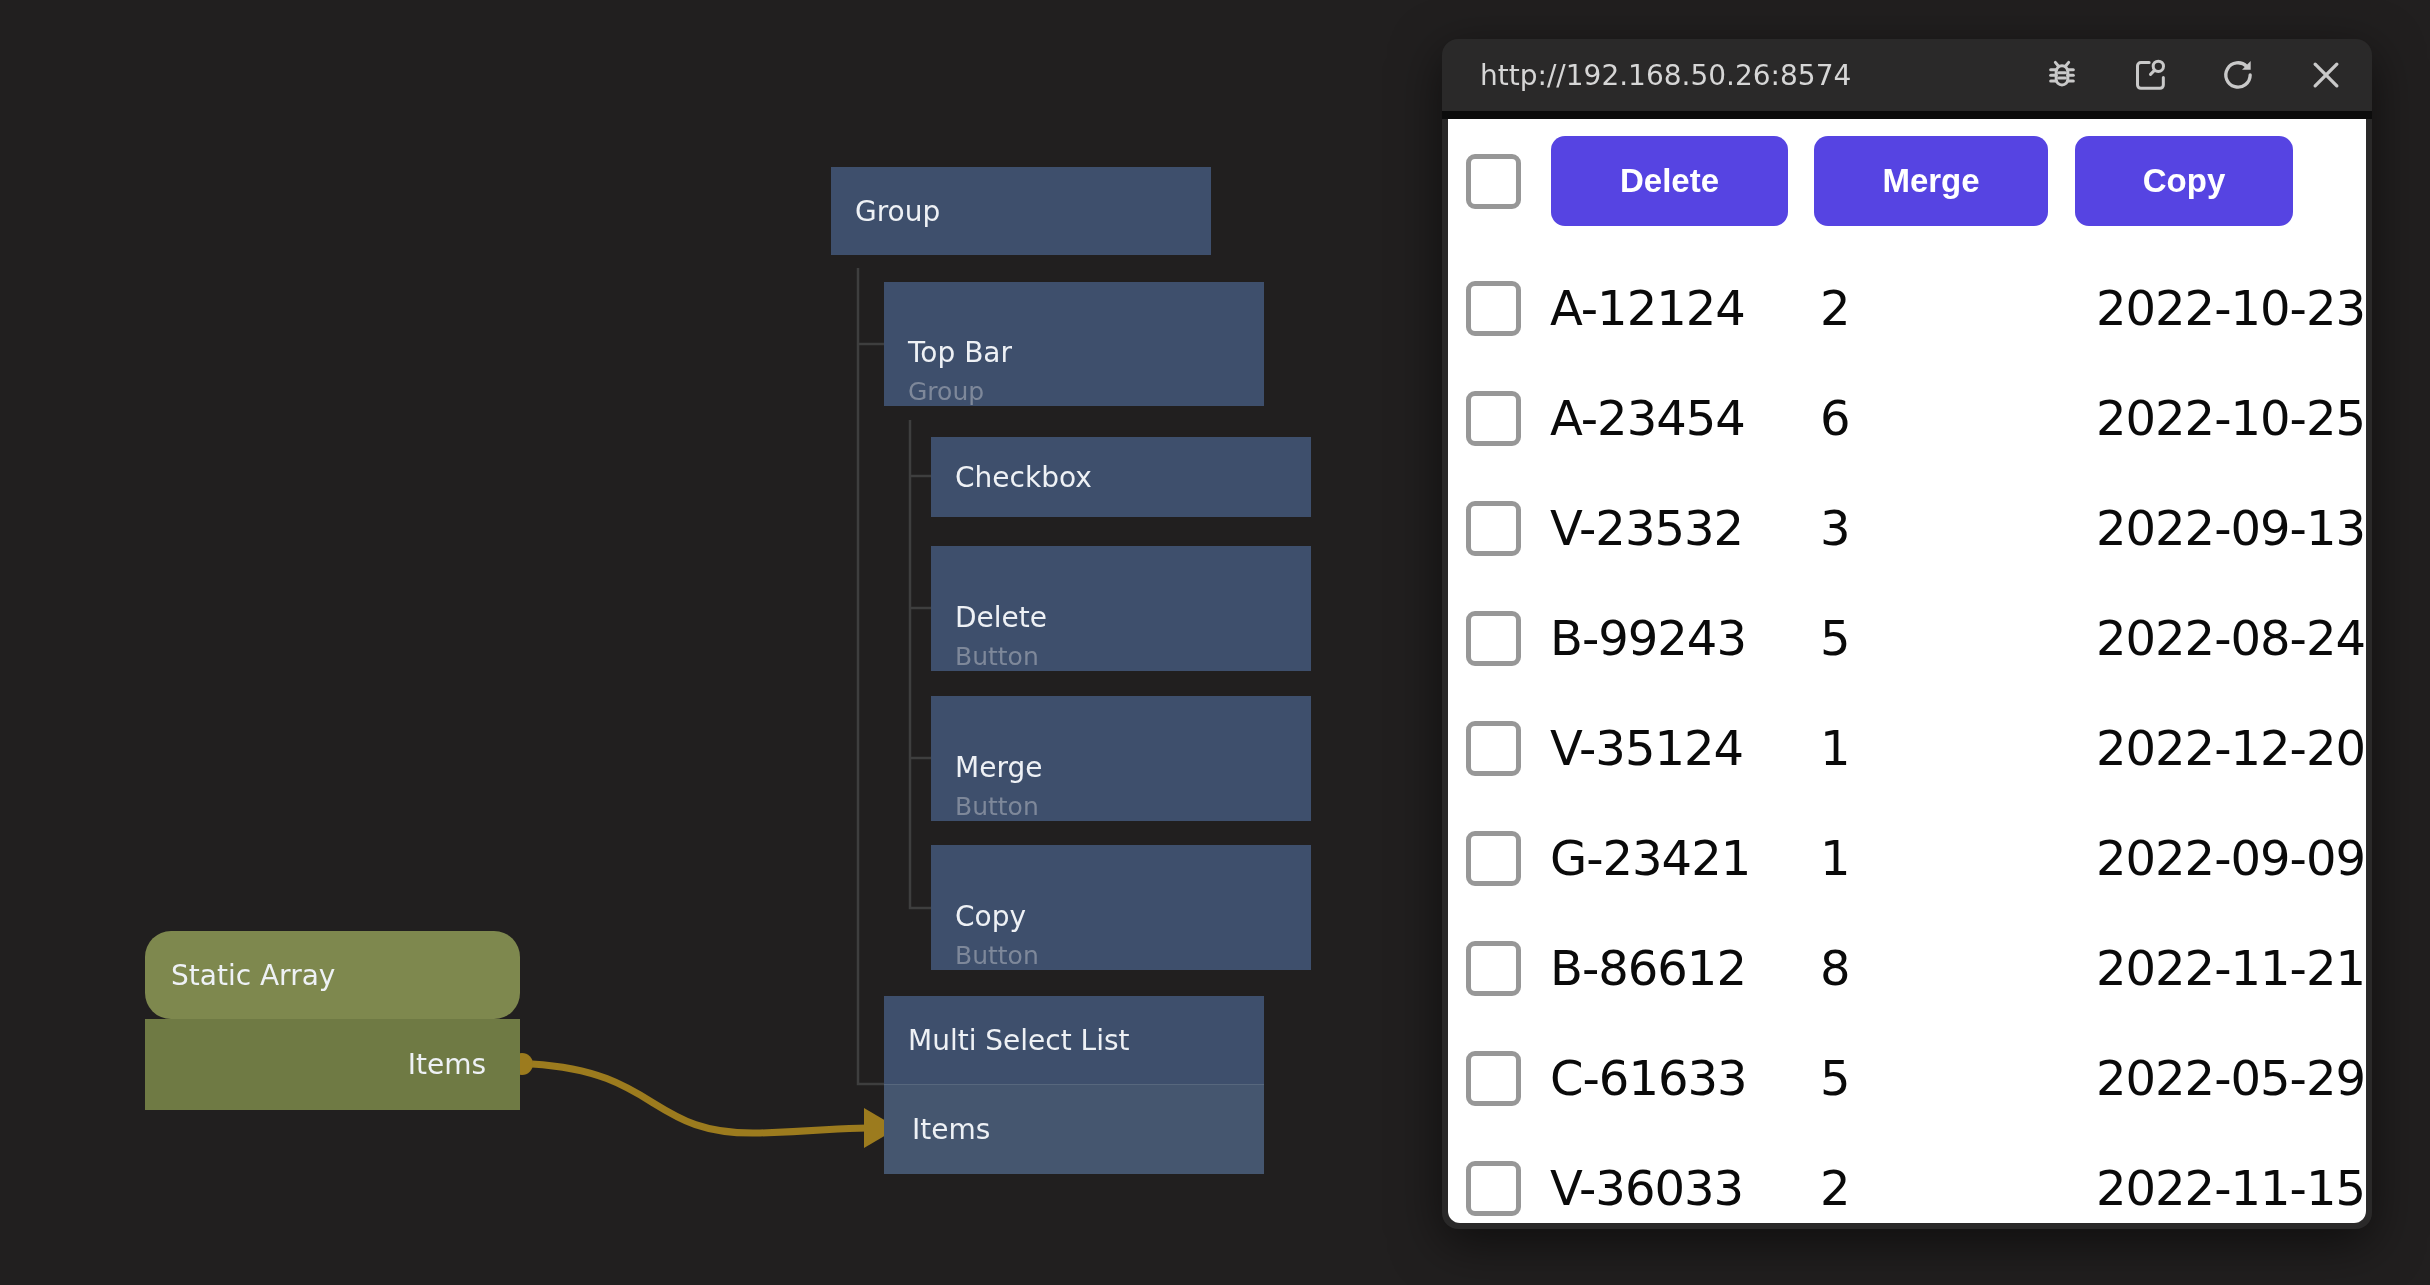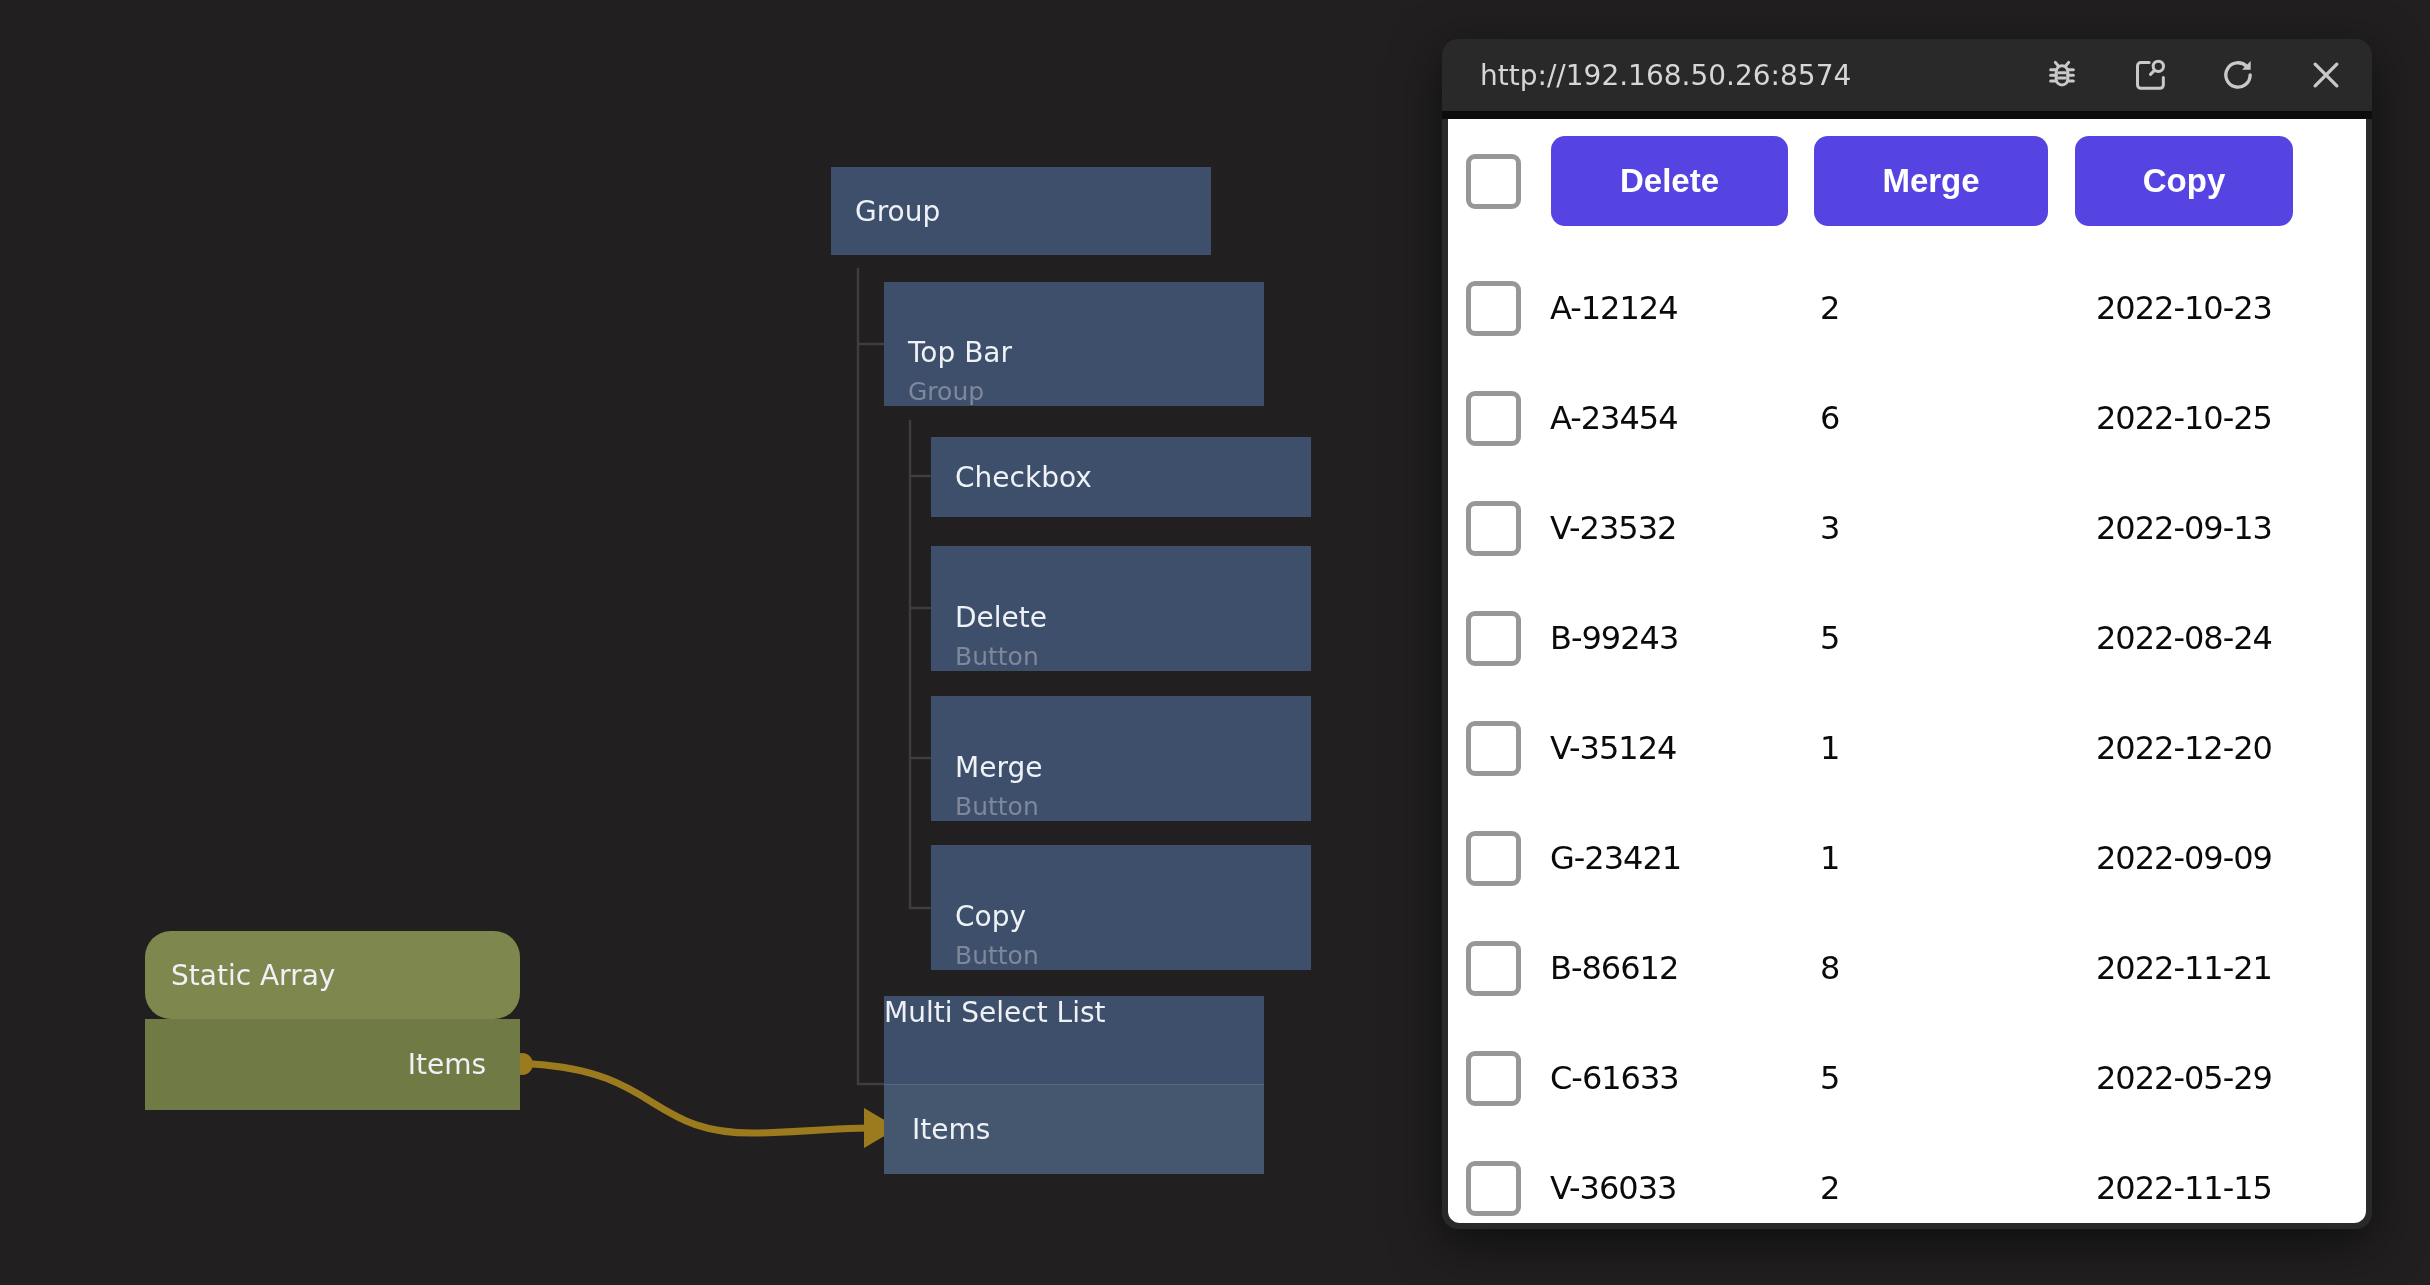--- a/index.html
+++ b/index.html
@@ -25,21 +25,21 @@
   .node.double{display:flex;flex-direction:column;justify-content:flex-end;padding-left:24px;}
 
   #node-group   {left:831px;top:167px;width:380px;height:88px;}
   #node-topbar  {left:884px;top:282px;width:380px;height:124px;}
   #node-checkbox{left:931px;top:437px;width:380px;height:80px;}
   #node-delete  {left:931px;top:546px;width:380px;height:125px;}
   #node-merge   {left:931px;top:696px;width:380px;height:125px;}
   #node-copy    {left:931px;top:845px;width:380px;height:125px;}
 
   #node-multi{left:884px;top:996px;width:380px;height:178px;background:#3e4f6c;}
-  #node-multi .hdr{height:88px;display:flex;align-items:flex-start;}
+  #node-multi .hdr{height:88px;display:flex;align-items:center;padding-left:24px;}
   #node-multi .body{
     height:90px;display:flex;align-items:center;padding-left:28px;
     background:#45566f;border-top:1px solid rgba(255,255,255,.10);
     box-sizing:border-box;
   }
 
   #node-static{left:145px;top:931px;width:375px;height:179px;}
   #node-static .hdr{height:88px;background:#7e884e;display:flex;align-items:center;padding-left:26px;border-radius:26px;}
   #node-static .body{
     height:91px;background:#6f7a44;display:flex;align-items:center;justify-content:flex-end;
@@ -89,21 +89,21 @@
     font-size:33px;font-weight:bold;
     cursor:pointer;
   }
   #btn-delete{width:237px;margin-right:26px;}
   #btn-merge{width:234px;margin-right:27px;}
   #btn-copy{width:218px;}
 
   #rows{margin-top:27px;}
   .row{height:110px;display:flex;align-items:center;}
   .row .cb{margin-right:29px;}
-  .cell{font-size:32px;letter-spacing:-1px;color:#0a0a0a;white-space:nowrap;}
+  .cell{font-size:48px;letter-spacing:-1px;color:#0a0a0a;white-space:nowrap;}
   .cell.id{width:270px;}
   .cell.qty{width:276px;}
 </style>
 </head>
 <body>
 
 <svg id="flow-svg" xmlns="http://www.w3.org/2000/svg">
 
   <g stroke="#3e3e3e" stroke-width="2.5" fill="none">
     <path d="M858,268 V1084 H884"></path>

